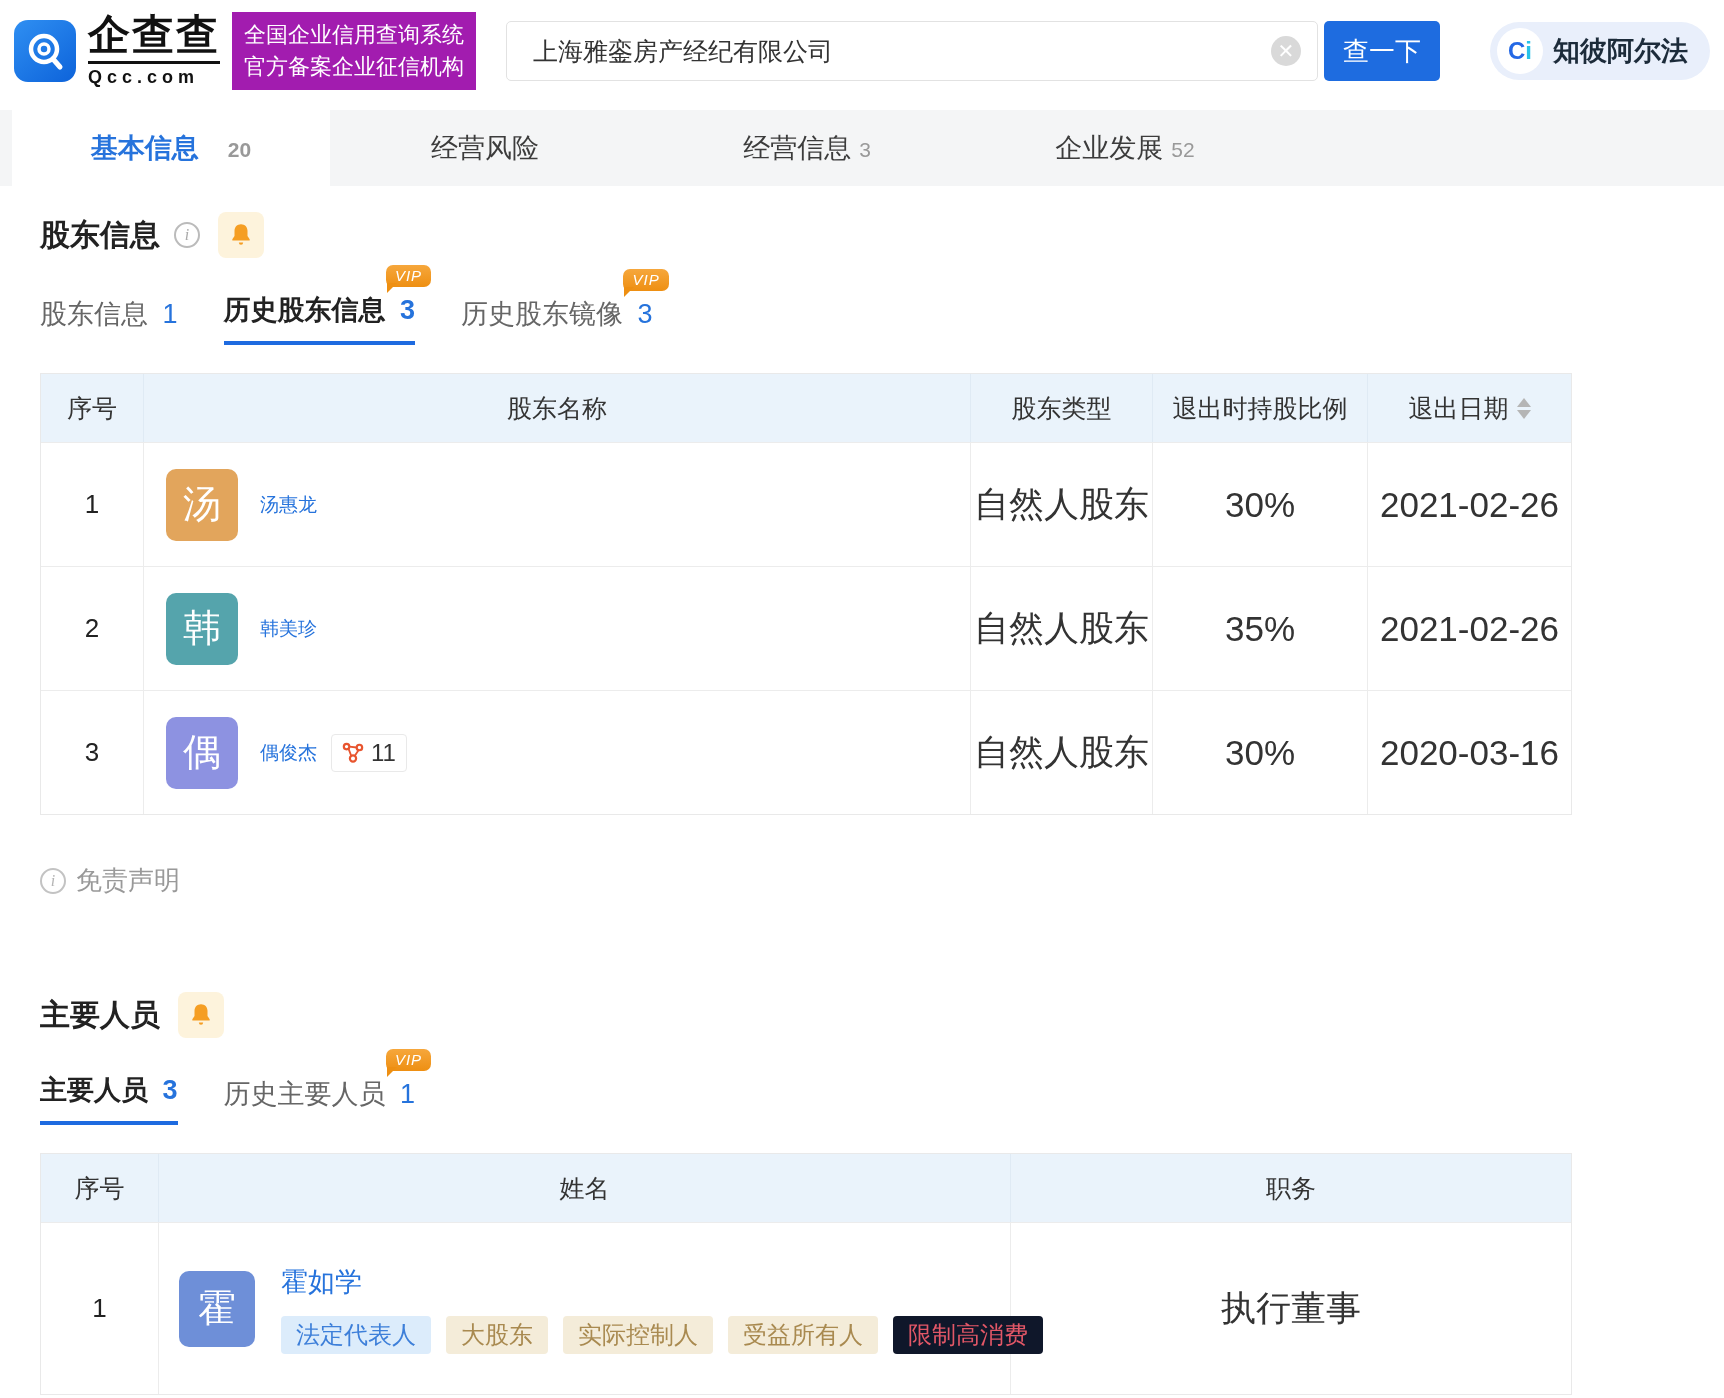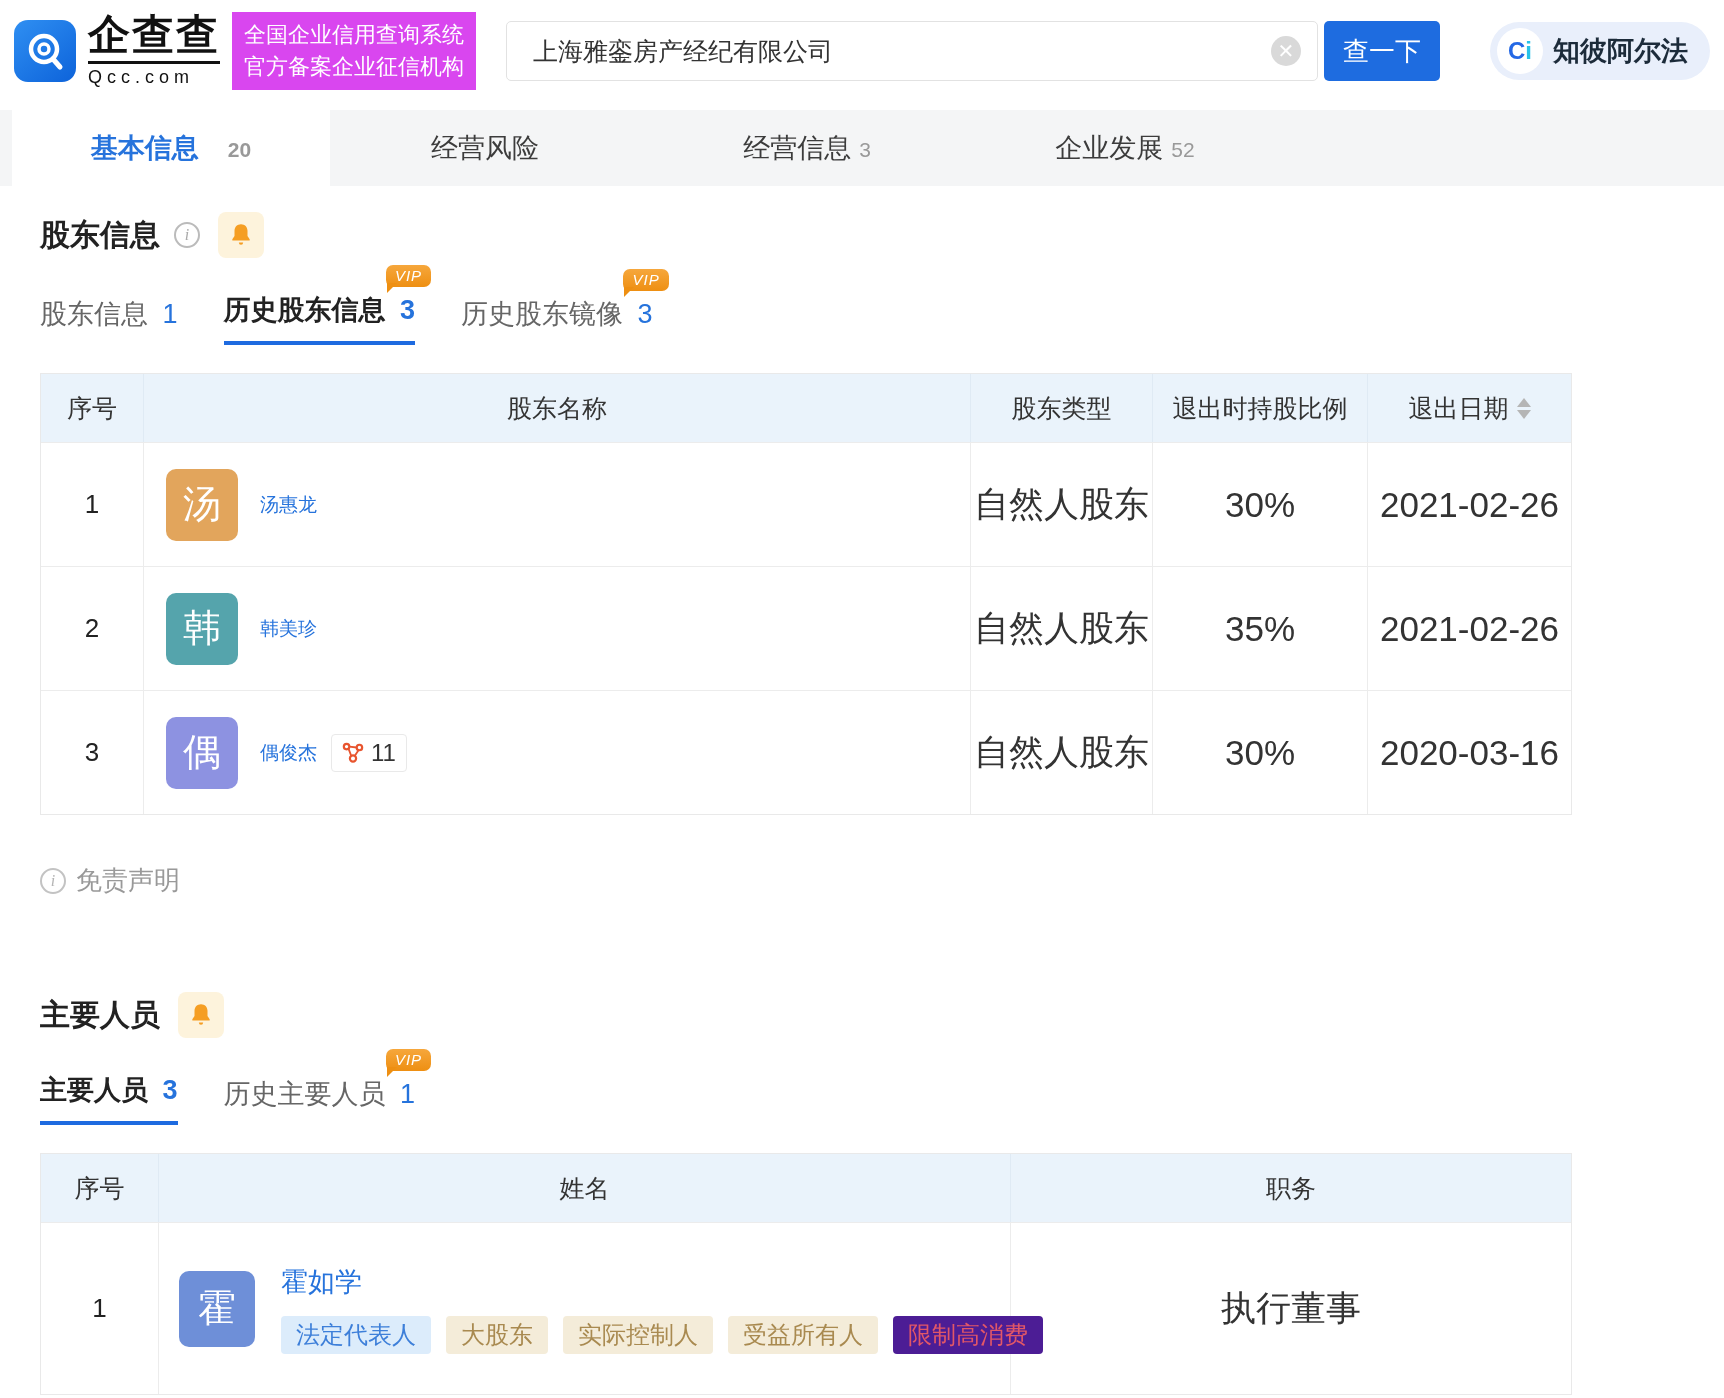--- a/index.html
+++ b/index.html
@@ -7,22 +7,22 @@
     font-family:"Liberation Sans","DejaVu Sans",sans-serif; color:#333; }
 
   
   .topbar { height:102px; display:flex; align-items:center; padding:0 14px; background:#fff; }
   .logo-wrap { display:flex; align-items:center; }
   .logo-icon { width:62px; height:62px; border-radius:14px;
     background:linear-gradient(140deg,#2f8ff2,#0d63da); display:flex; align-items:center; justify-content:center; }
   .logo-text { margin-left:12px; }
   .logo-cn { font-size:42px; font-weight:bold; color:#111; letter-spacing:2px; line-height:1;
     border-bottom:3px solid #111; padding-bottom:5px; }
-  .logo-en { font-size:18px; font-weight:normal; color:#111; letter-spacing:5px; margin-top:3px; }
-  .gov-badge { margin-left:12px; background:#d946ef; color:#fff; font-size:22px; line-height:1.45;
+  .logo-en { font-size:18px; font-weight:bold; color:#111; letter-spacing:5px; margin-top:3px; }
+  .gov-badge { margin-left:12px; background:#a21caf; color:#fff; font-size:22px; line-height:1.45;
     padding:7px 12px; white-space:nowrap; }
   .search-area { display:flex; margin-left:30px; align-items:center; }
   .search-box { width:812px; height:60px; border:1px solid #e2e2e2; border-radius:5px;
     display:flex; align-items:center; padding:0 16px 0 26px; }
   .search-input { flex:1; border:none; outline:none; font-size:25px; color:#333;
     font-family:"Liberation Sans","DejaVu Sans",sans-serif; background:transparent; }
   .clear-btn { width:30px; height:30px; border-radius:50%; background:#d9d9d9; color:#fff;
     font-size:20px; display:flex; align-items:center; justify-content:center; cursor:pointer; flex:0 0 auto; }
   .search-btn { width:116px; height:60px; margin-left:6px; background:#1e6ce0; color:#fff;
     font-size:26px; border:none; border-radius:5px; cursor:pointer; }
@@ -97,21 +97,21 @@
 
   
   .person-cell { display:flex; align-items:center; justify-content:flex-start; padding-left:20px; }
   .person-info { margin-left:26px; }
   .person-name { color:#2673dc; font-size:27px; cursor:pointer; }
   .tags { display:flex; margin-top:16px; }
   .tag { height:38px; display:flex; align-items:center; padding:0 15px; border-radius:4px;
     font-size:24px; margin-right:15px; white-space:nowrap; }
   .tag-blue { background:#dcecfb; color:#3d7fd9; }
   .tag-tan  { background:#f4ecd9; color:#a98a50; }
-  .tag-red  { background:#4c1d95; color:#e25767; }
+  .tag-red  { background:#0f172a; color:#e25767; }
 </style>
 </head>
 <body>
 
 <div class="topbar">
   <div class="logo-wrap">
     <div class="logo-icon">
       <svg width="44" height="44" viewBox="0 0 44 44" fill="none">
         <circle cx="21" cy="20" r="13" stroke="#fff" stroke-width="4.5"></circle>
         <circle cx="21" cy="20" r="5" stroke="#fff" stroke-width="3.5"></circle>

